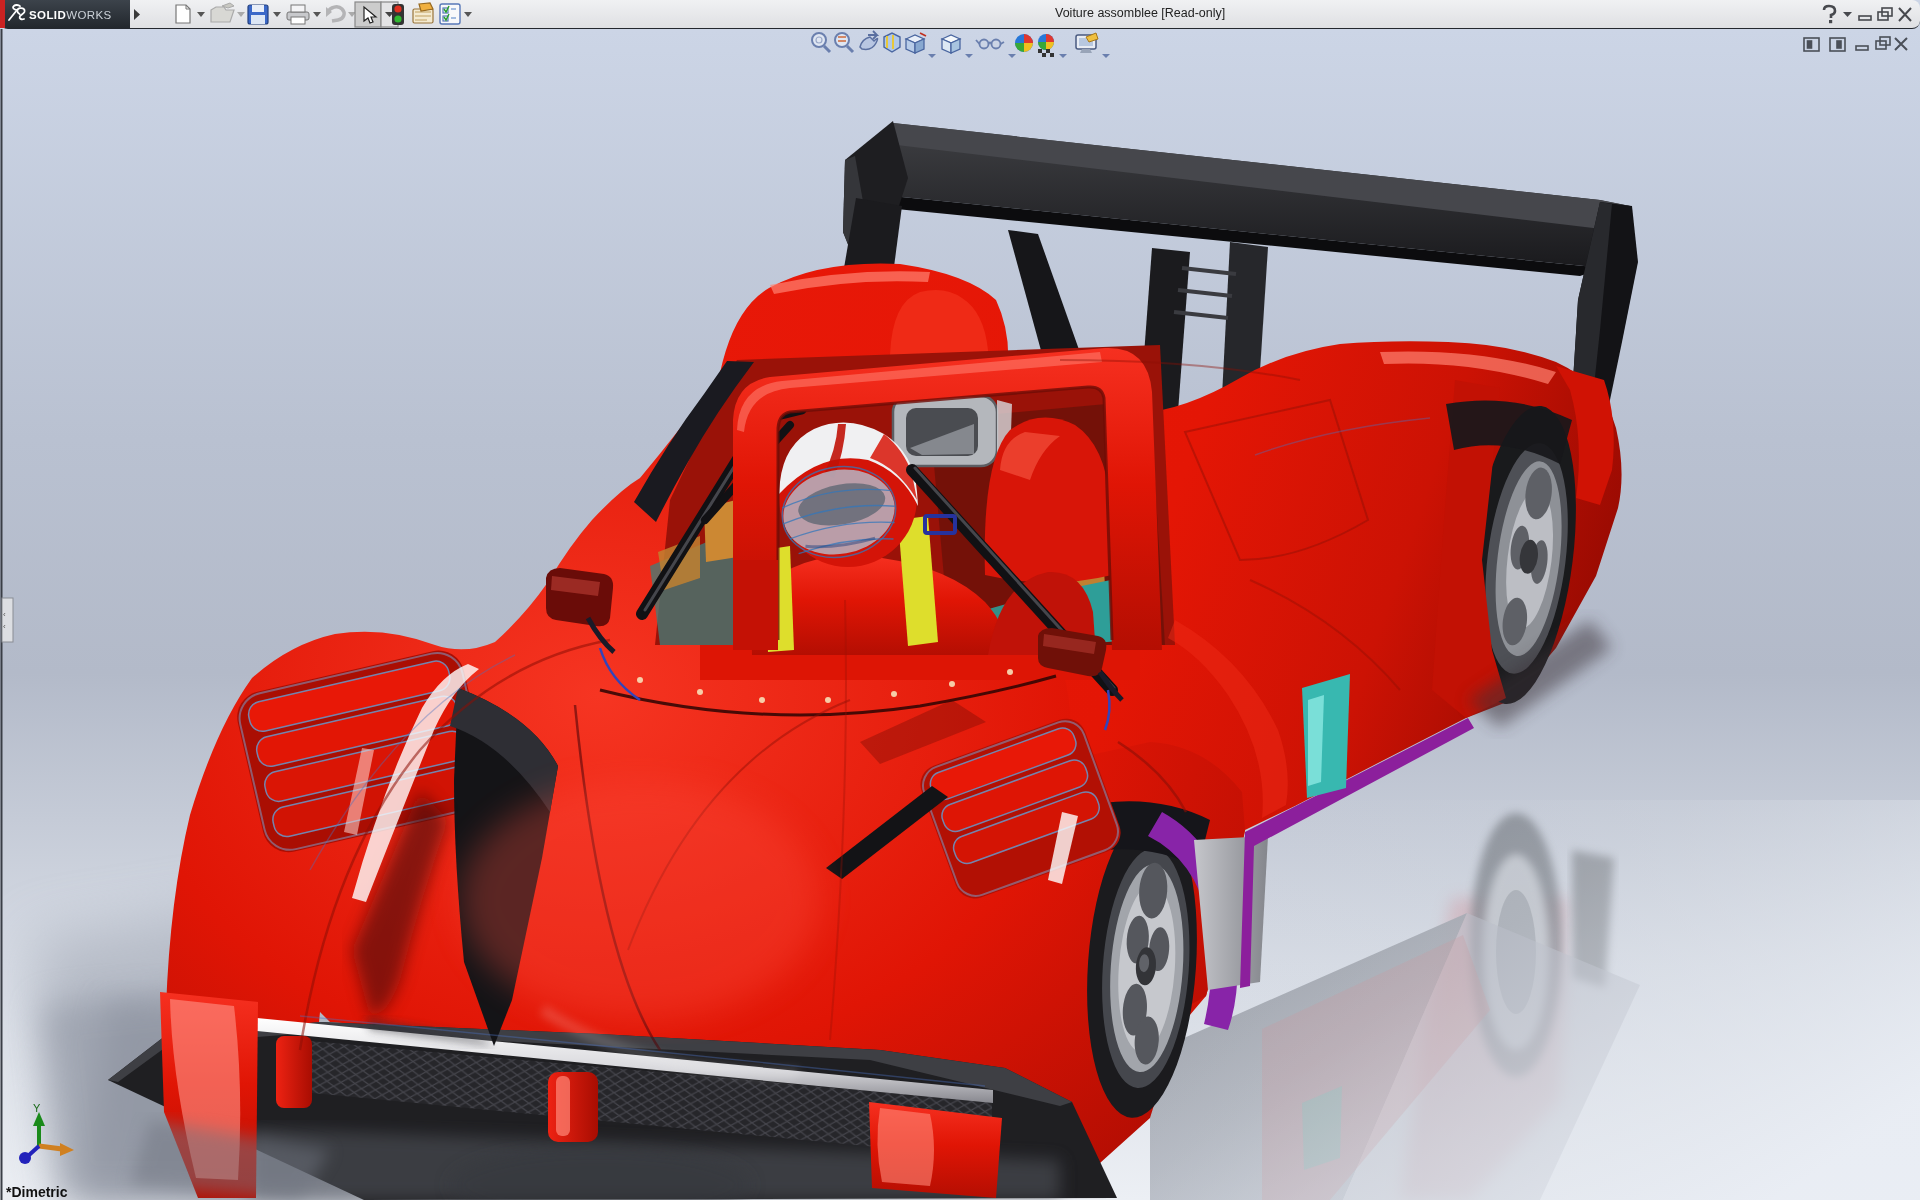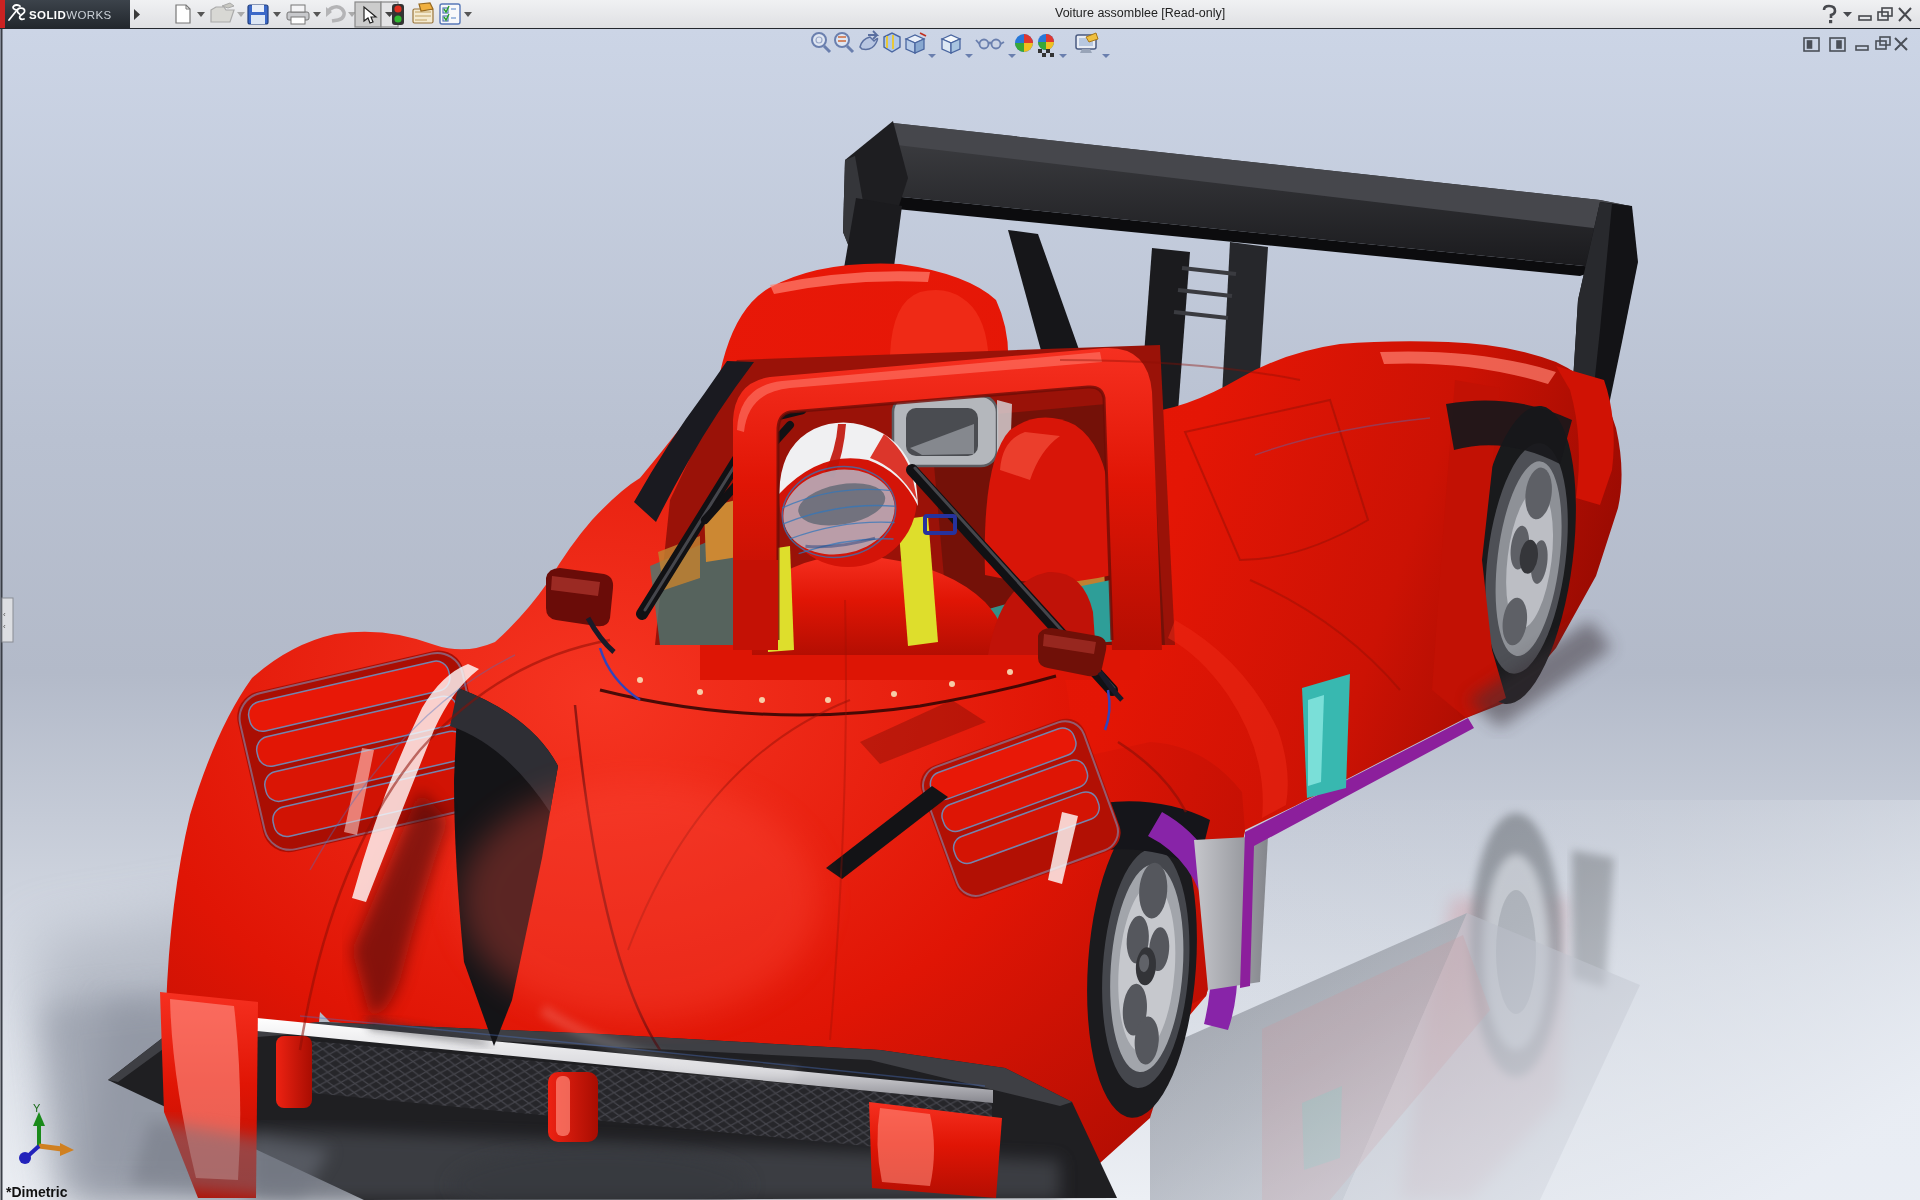--- a/index.html
+++ b/index.html
@@ -1,19 +1,19 @@
 <!DOCTYPE html>
 <html><head>
 <meta charset="utf-8">
 <style>
   html,body{margin:0;padding:0;width:1920px;height:1200px;overflow:hidden;
     font-family:"Liberation Sans",sans-serif;background:#e7e8ea;}
   #scene{position:absolute;left:0;top:0;z-index:0;}
   #titlebar{position:absolute;left:0;top:0;width:1920px;height:28px;z-index:10;
-    background:linear-gradient(#f0f1f3,#dfe0e3);border-bottom:1px solid #23272e;}
+    background:linear-gradient(#f0f1f3,#dfe0e3);border-bottom:1px solid #23272e;border-radius:8px;}
   #logo{position:absolute;left:0;top:0;height:28px;width:130px;
     background:linear-gradient(#3c434b,#22272d);}
   #logo .red{position:absolute;left:0;top:0;width:5px;height:28px;background:#cc2222;}
   #title{position:absolute;left:1055px;top:0;height:28px;
     font-size:12.5px;color:#222;line-height:27px;}
 </style>
 </head>
 <body>
 <div id="scene">
 <svg width="1920" height="1200" viewBox="0 0 1920 1200">

